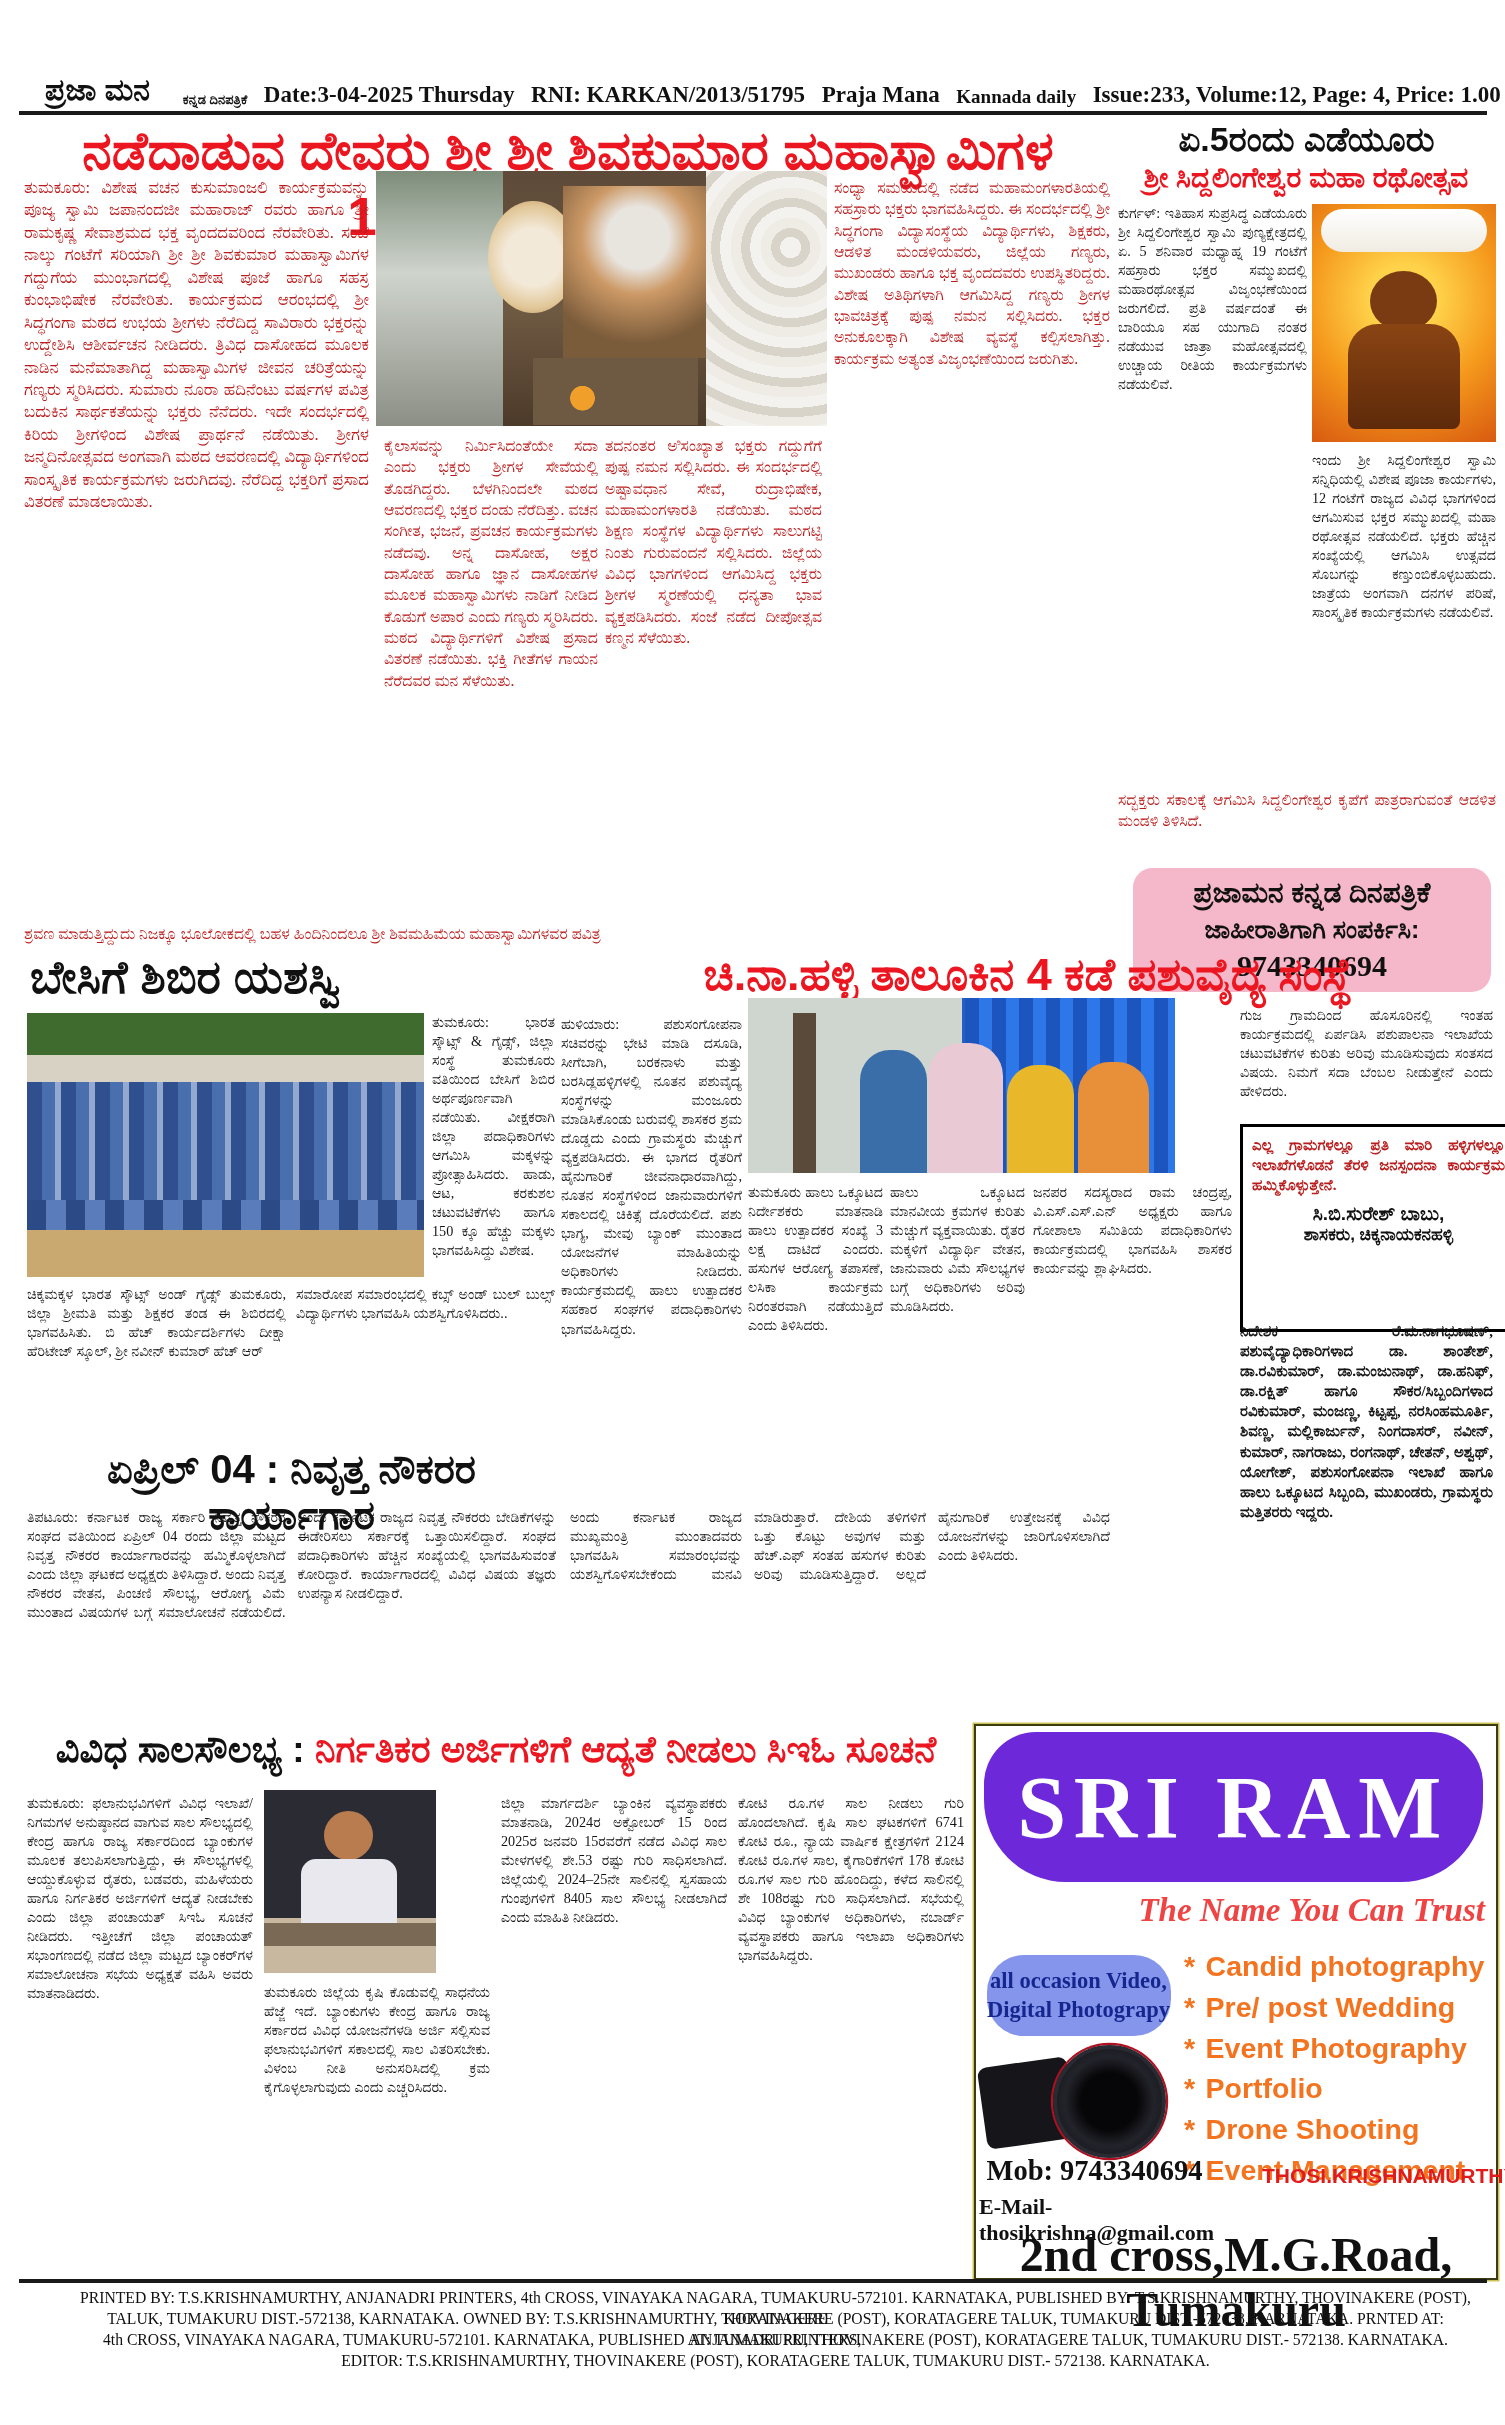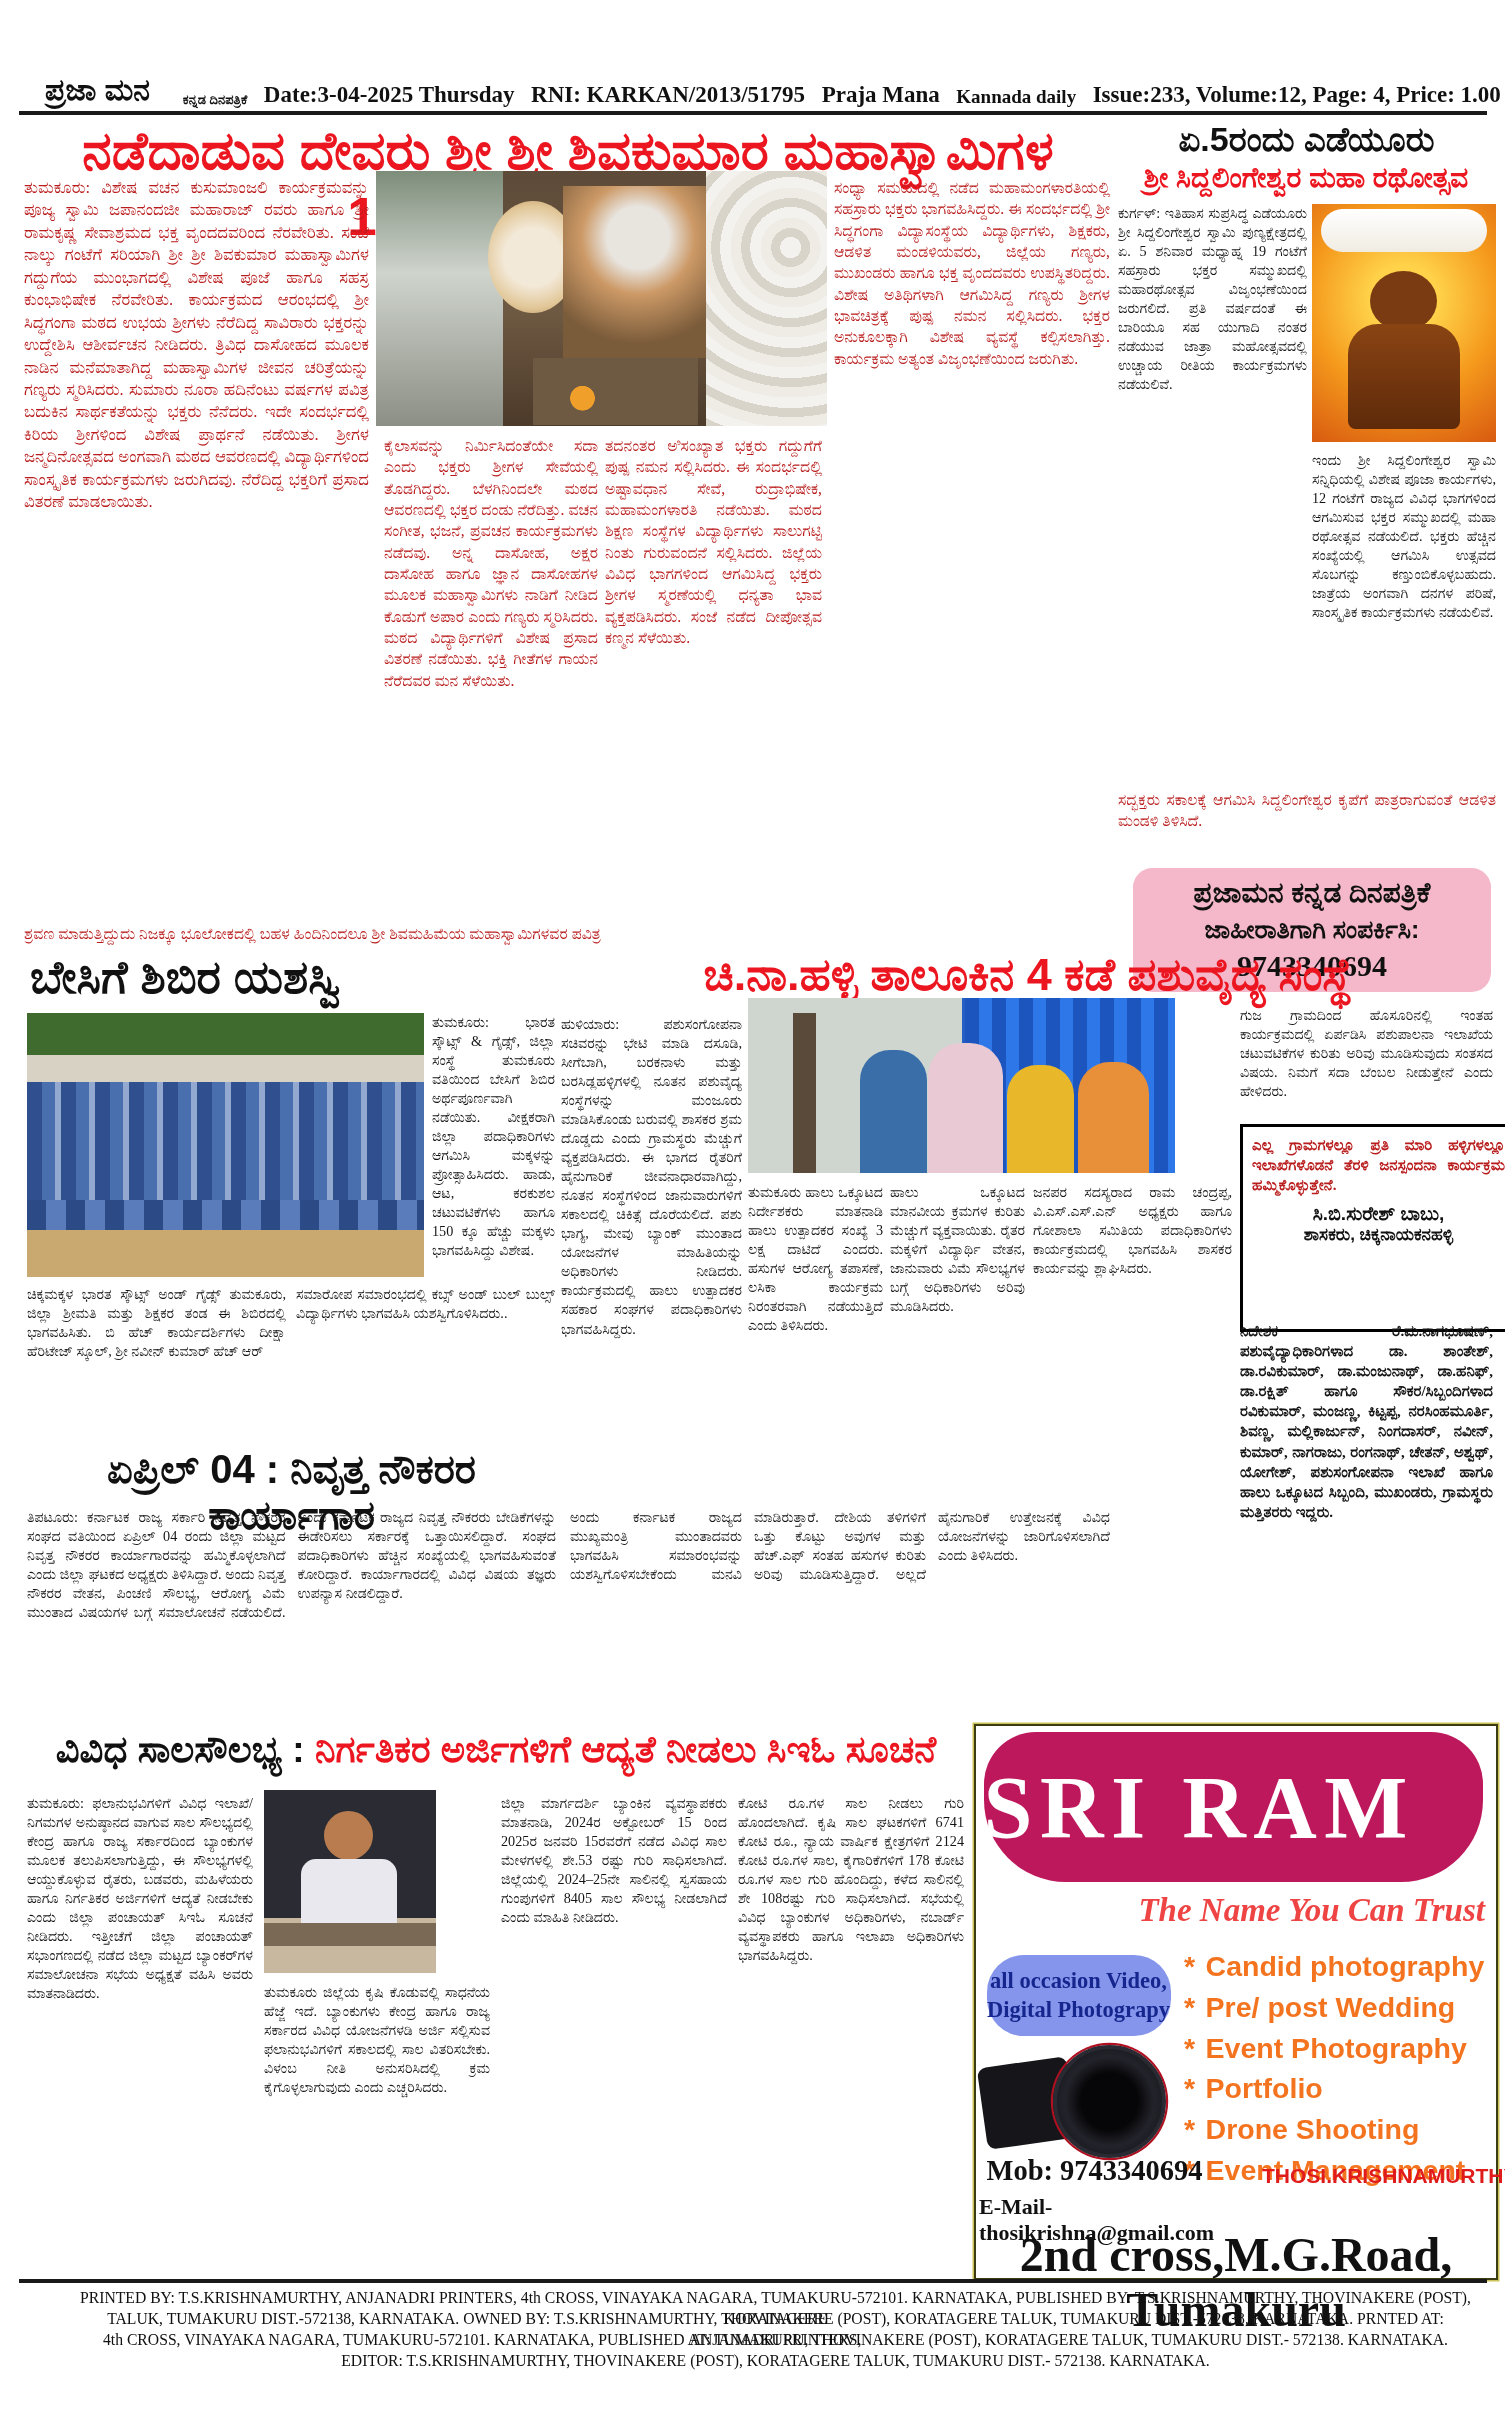--- a/index.html
+++ b/index.html
@@ -15,21 +15,21 @@
   .mh-logo{font-size:30px;font-weight:bold;font-family:"Liberation Sans",sans-serif;}
   .mh-tag{font-size:13px;font-weight:bold;font-family:"Liberation Sans",sans-serif;}
   .mh-serif{font-size:23px;font-weight:bold;}
   .mh-serif-sm{font-size:19px;font-weight:bold;}
   .logo-dot{width:25.5px;height:25.5px;border-radius:50%;background:#111;display:inline-block;position:relative;}
   .logo-dot::after{content:"";position:absolute;left:8.2px;top:8.2px;width:9px;height:9px;border-radius:50%;background:#fff;}
   .photo{overflow:hidden;position:absolute;}
   .quote-box{border:3.7px solid #000;padding:7.5px 9px;text-align:center;}
   .names{font-weight:bold;}
   .adbox{border:2.2px solid #3c3c12;box-shadow:0 0 0 1.5px #cdc258;background:#fff;}
-  .ad-banner{background:#be185d;border-radius:52px 52px 82px 82px;display:flex;align-items:center;justify-content:flex-start;}
+  .ad-banner{background:#6d28d9;border-radius:52px 52px 82px 82px;display:flex;align-items:center;justify-content:center;}
   .ad-brand{color:#fff;font-weight:bold;font-size:88px;letter-spacing:7.5px;font-family:"Liberation Serif",serif;}
   .ad-tagline{color:#ef4444;font-style:italic;font-weight:bold;font-size:33px;text-align:right;}
   .ad-pill{background:#8695ec;border-radius:37px;display:flex;flex-direction:column;align-items:center;justify-content:center;
      color:#15278f;font-weight:bold;font-size:22.5px;font-family:"Liberation Serif",serif;line-height:1.25;}
   .ad-item{color:#f4731f;font-weight:bold;font-size:28.5px;font-family:"Liberation Sans",sans-serif;line-height:1.22;margin-bottom:6px;white-space:nowrap;}
   .ad-item .star{margin-right:10.5px;}
   .footer-line{font-size:15.7px;line-height:1.32;color:#101010;text-align:center;}
   .b{font-weight:bold;}
   .ctr{text-align:center;}
 </style>

